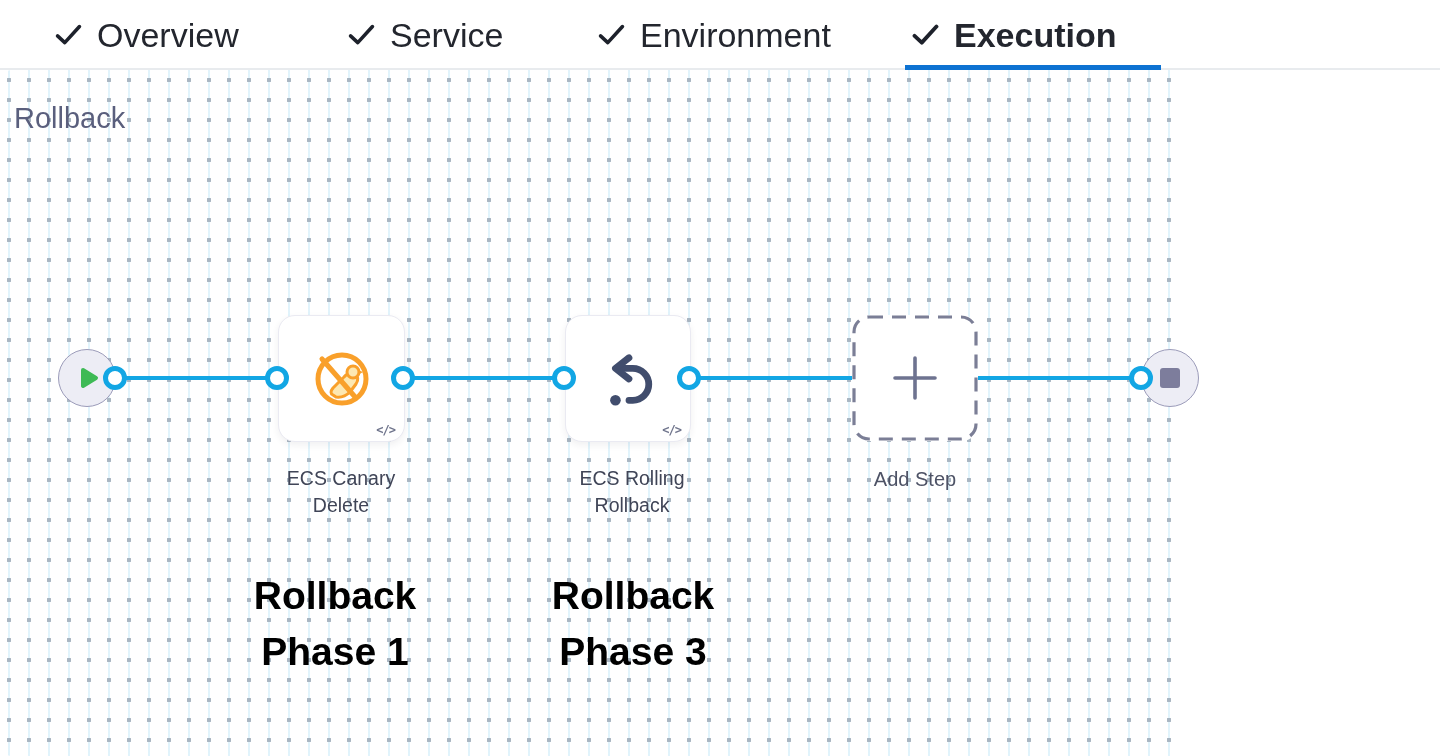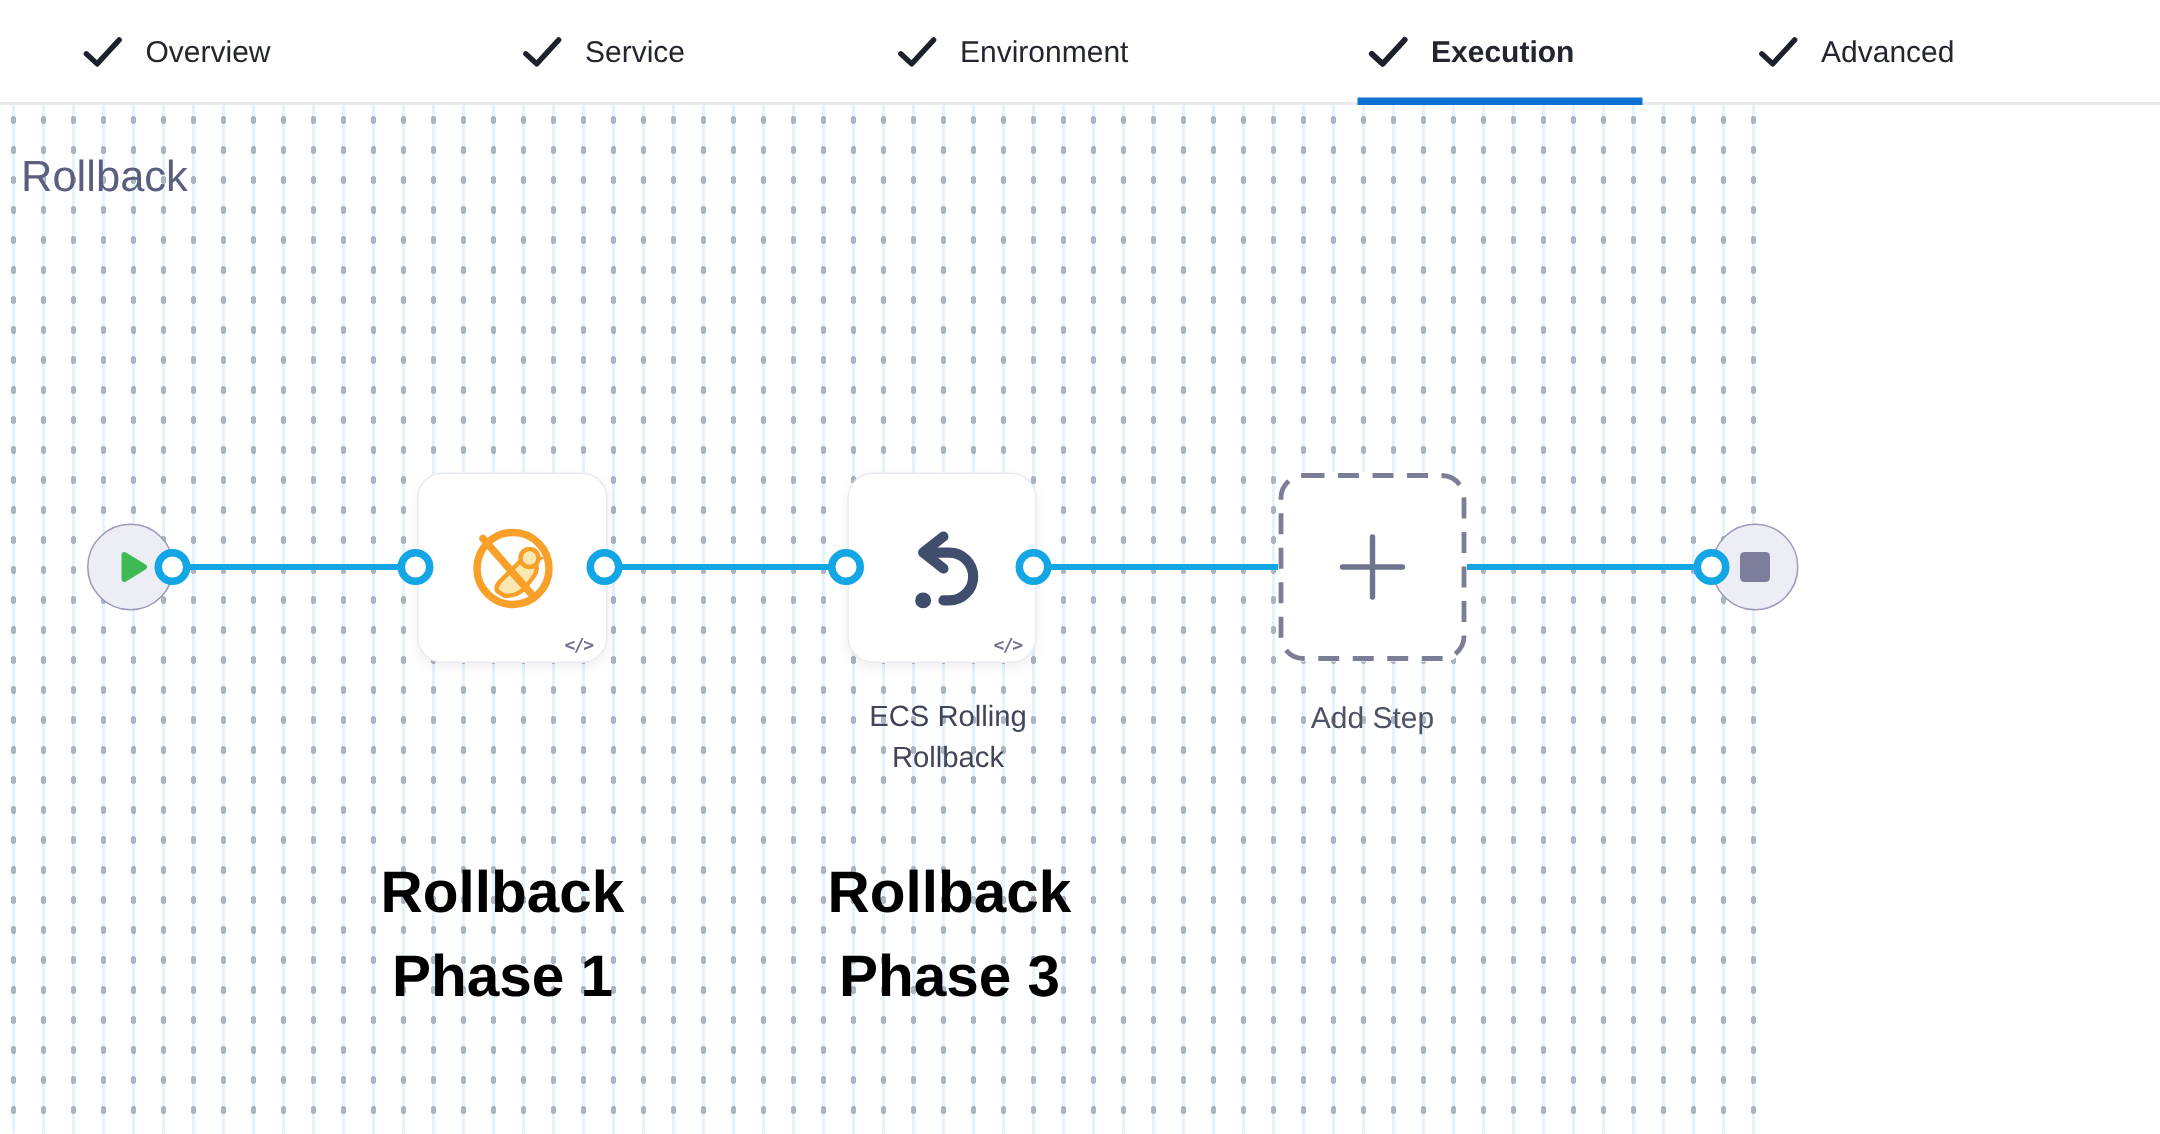--- a/index.html
+++ b/index.html
@@ -4,21 +4,21 @@
 <style>
   * { margin:0; padding:0; box-sizing:border-box; }
   html,body { width:1440px; height:756px; overflow:hidden; background:#fff;
               font-family:"Liberation Sans","DejaVu Sans",sans-serif; }
 
   
   .tabbar { position:relative; height:70px; background:#fff; }
   .tabbar::after { content:""; position:absolute; left:0; right:0; bottom:0;
                    height:2px; background:#e8ebee; }
   .tab { position:absolute; top:0; height:70px; display:flex; align-items:center;
-         gap:15px; font-size:20px; color:#23262e; font-weight:500; cursor:pointer; }
+         gap:15px; font-size:34px; color:#23262e; font-weight:500; cursor:pointer; }
   .tab .check { width:27px; height:22px; flex:0 0 auto; }
   .tab.active { font-weight:700; }
   .tab.active::before { content:""; position:absolute; left:-7px; bottom:0; height:5px;
                         width:calc(100% + 52px); background:#0d72d2; z-index:2; }
 
   
   .canvas { position:relative; width:1184px; height:686px; background-color:#fff;
     background-image:
       radial-gradient(2.4px 3.2px at 9px 10px, #a9b6c2 78%, rgba(169,182,194,0) 80%),
       linear-gradient(90deg, rgba(255,255,255,0) 8.2px, rgba(26,168,230,0.13) 8.2px,
@@ -85,26 +85,20 @@
     <span>Environment</span>
   </div>
 
   <div class="tab active" style="left:912px">
     <svg class="check" viewBox="0 0 16 13">
       <polyline points="1.5,7 5.8,11 14.5,1.5" fill="none" stroke="#1d212b" stroke-width="2.3" stroke-linecap="round" stroke-linejoin="round"></polyline>
     </svg>
     <span>Execution</span>
   </div>
 
-  <div class="tab" style="left:1172px">
-    <svg class="check" viewBox="0 0 16 13">
-      <polyline points="1.5,7 5.8,11 14.5,1.5" fill="none" stroke="#1d212b" stroke-width="2.1" stroke-linecap="round" stroke-linejoin="round"></polyline>
-    </svg>
-    <span>Advanced</span>
-  </div>
 </div>
 
 <div class="canvas">
 
   <div class="section-title">Rollback</div>
 
   <div class="edge" style="left:115px;width:162px"></div>
   <div class="edge" style="left:403px;width:161px"></div>
   <div class="edge" style="left:689px;width:163px"></div>
   <div class="edge" style="left:978px;width:163px"></div>
@@ -149,20 +143,21 @@
     <div class="stop-square"></div>
   </div>
 
   <div class="port" style="left:103px"></div>
   <div class="port" style="left:265px"></div>
   <div class="port" style="left:391px"></div>
   <div class="port" style="left:552px"></div>
   <div class="port" style="left:677px"></div>
   <div class="port" style="left:1129px"></div>
 
+  <div class="step-label" style="left:276px">ECS Canary Delete</div>
   <div class="step-label" style="left:567px">ECS Rolling Rollback</div>
   <div class="add-step-label" style="left:850px">Add Step</div>
 
   <div class="annotation" style="left:215px">
     <div>Rollback</div>
     <div>Phase 1</div>
   </div>
   <div class="annotation" style="left:513px">
     <div>Rollback</div>
     <div>Phase 3</div>

